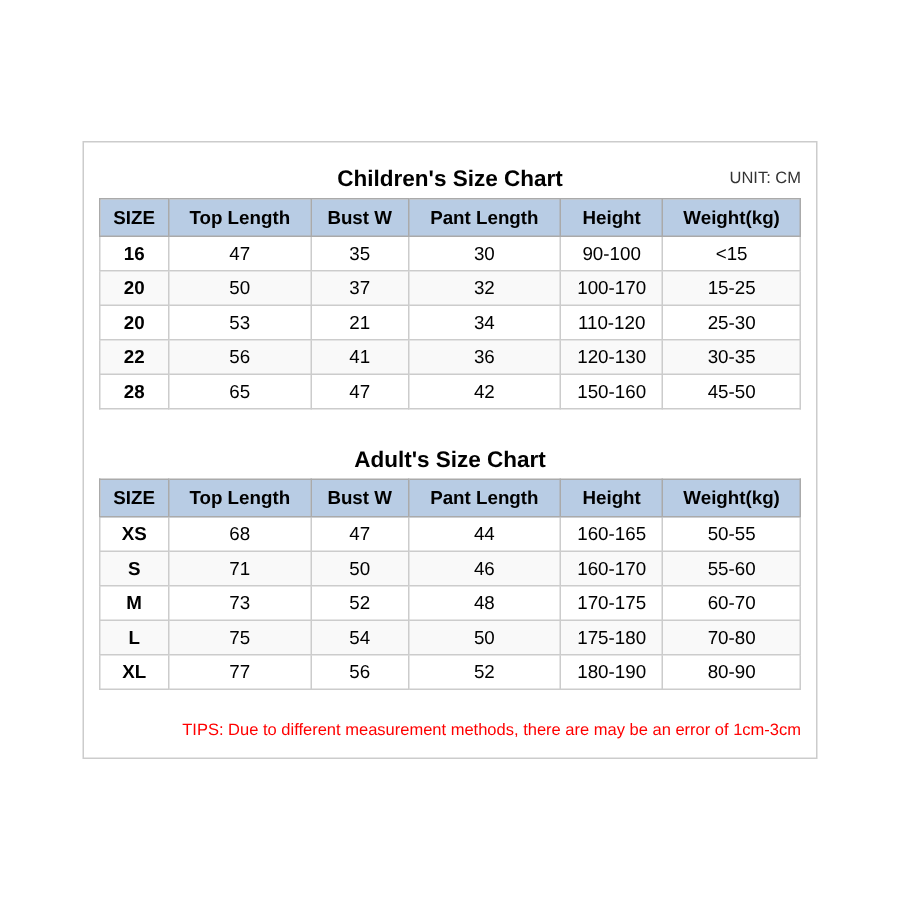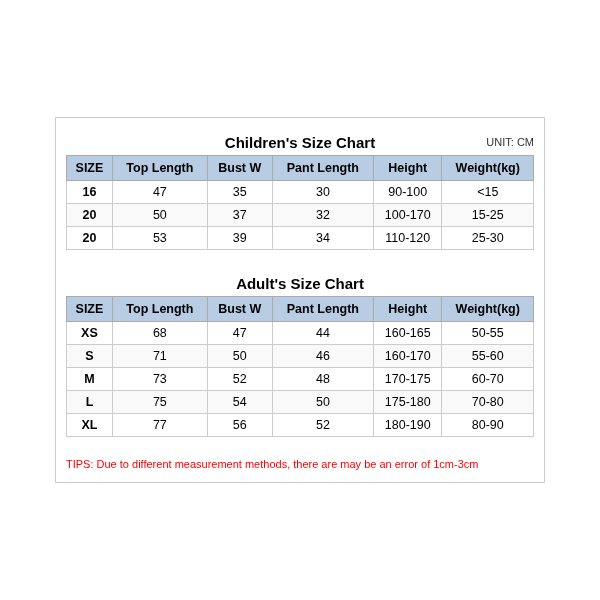--- a/index.html
+++ b/index.html
@@ -61,21 +61,21 @@
     }
     td.size-col {
       font-weight: bold;
     }
     .adult-section {
       margin-top: 6px;
     }
     .tips {
       color: red;
       font-size: 11px;
-      text-align: left;
+      text-align: right;
       margin-top: 6px;
       padding: 2px 0;
     }
   </style>
 </head>
 <body>
 
 <div class="container">
 
   <div class="section-title">
@@ -107,24 +107,40 @@
           <td class="size-col">20</td>
           <td>50</td>
           <td>37</td>
           <td>32</td>
           <td>100-170</td>
           <td>15-25</td>
         </tr>
         <tr>
           <td class="size-col">20</td>
           <td>53</td>
-          <td>39</td>
+          <td>21</td>
           <td>34</td>
           <td>110-120</td>
           <td>25-30</td>
+        </tr>
+        <tr>
+          <td class="size-col">22</td>
+          <td>56</td>
+          <td>41</td>
+          <td>36</td>
+          <td>120-130</td>
+          <td>30-35</td>
+        </tr>
+        <tr>
+          <td class="size-col">28</td>
+          <td>65</td>
+          <td>47</td>
+          <td>42</td>
+          <td>150-160</td>
+          <td>45-50</td>
         </tr>
       </tbody>
   </table>
 
   <div class="adult-section">
     <div class="section-title">
       <span>Adult's Size Chart</span>
     </div>
     <table>
       <thead>

